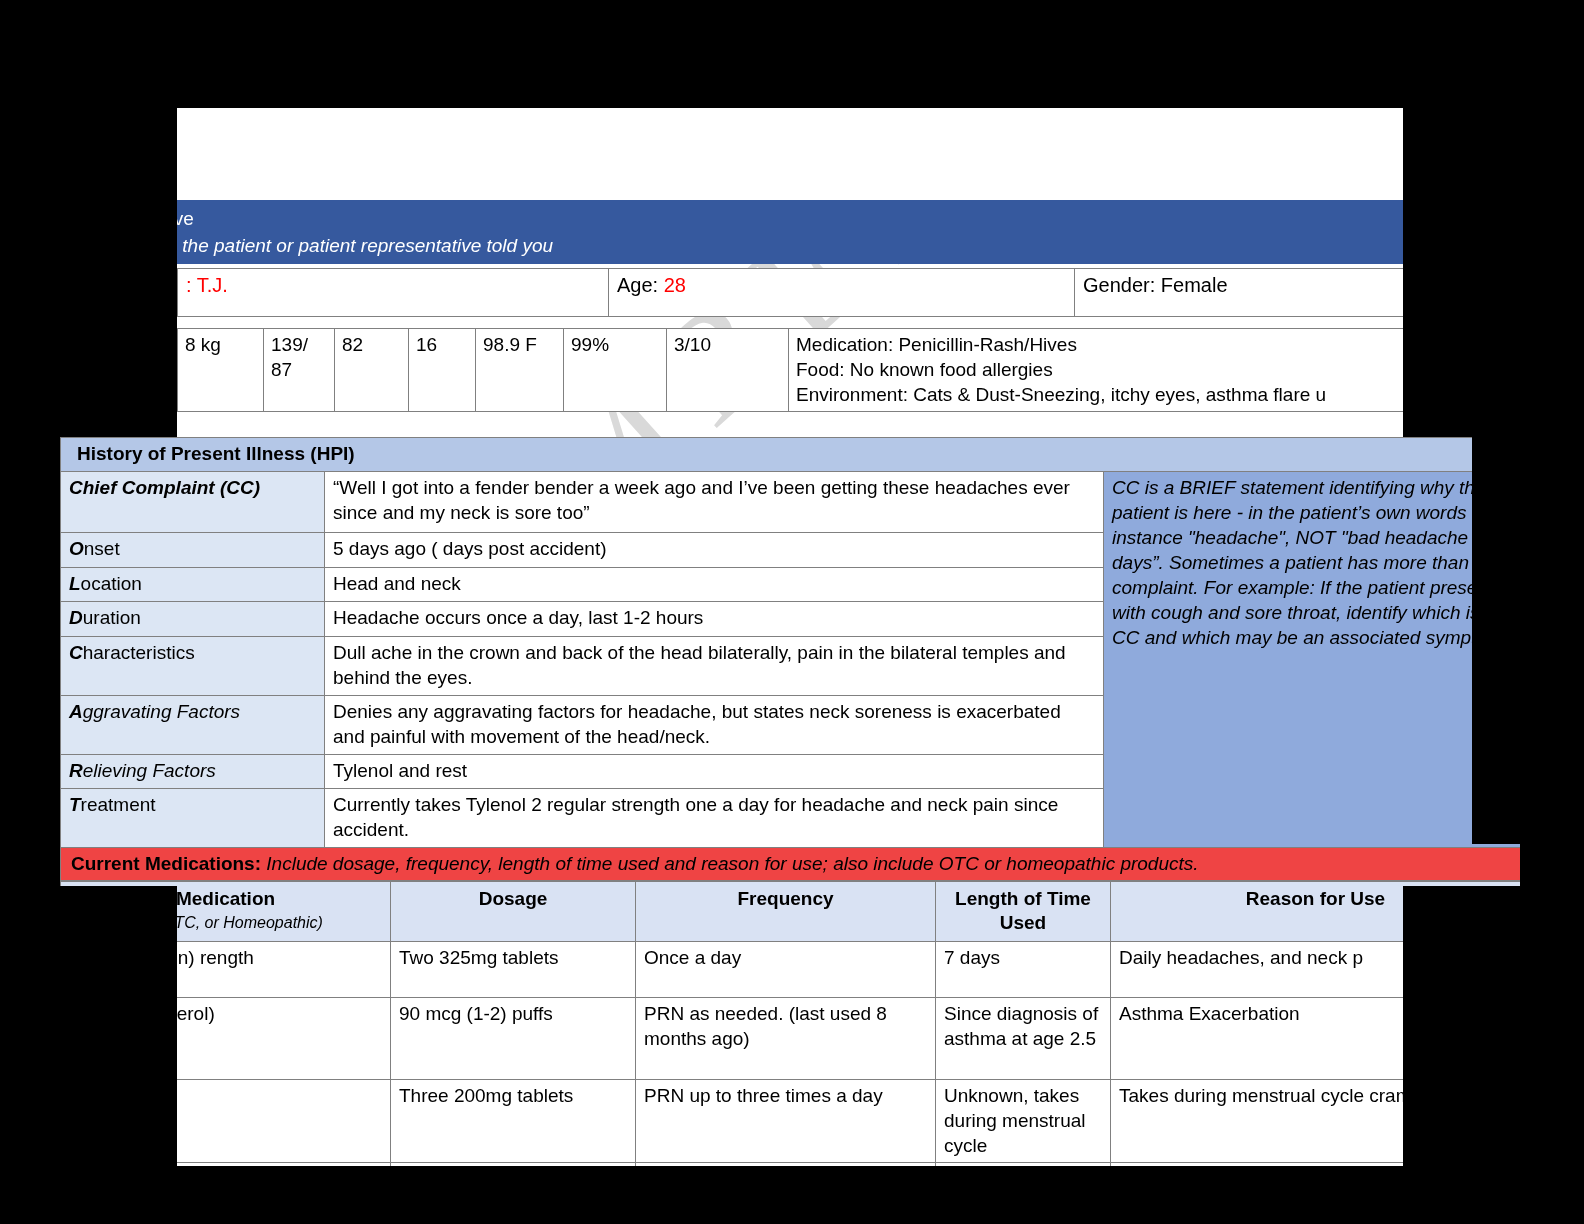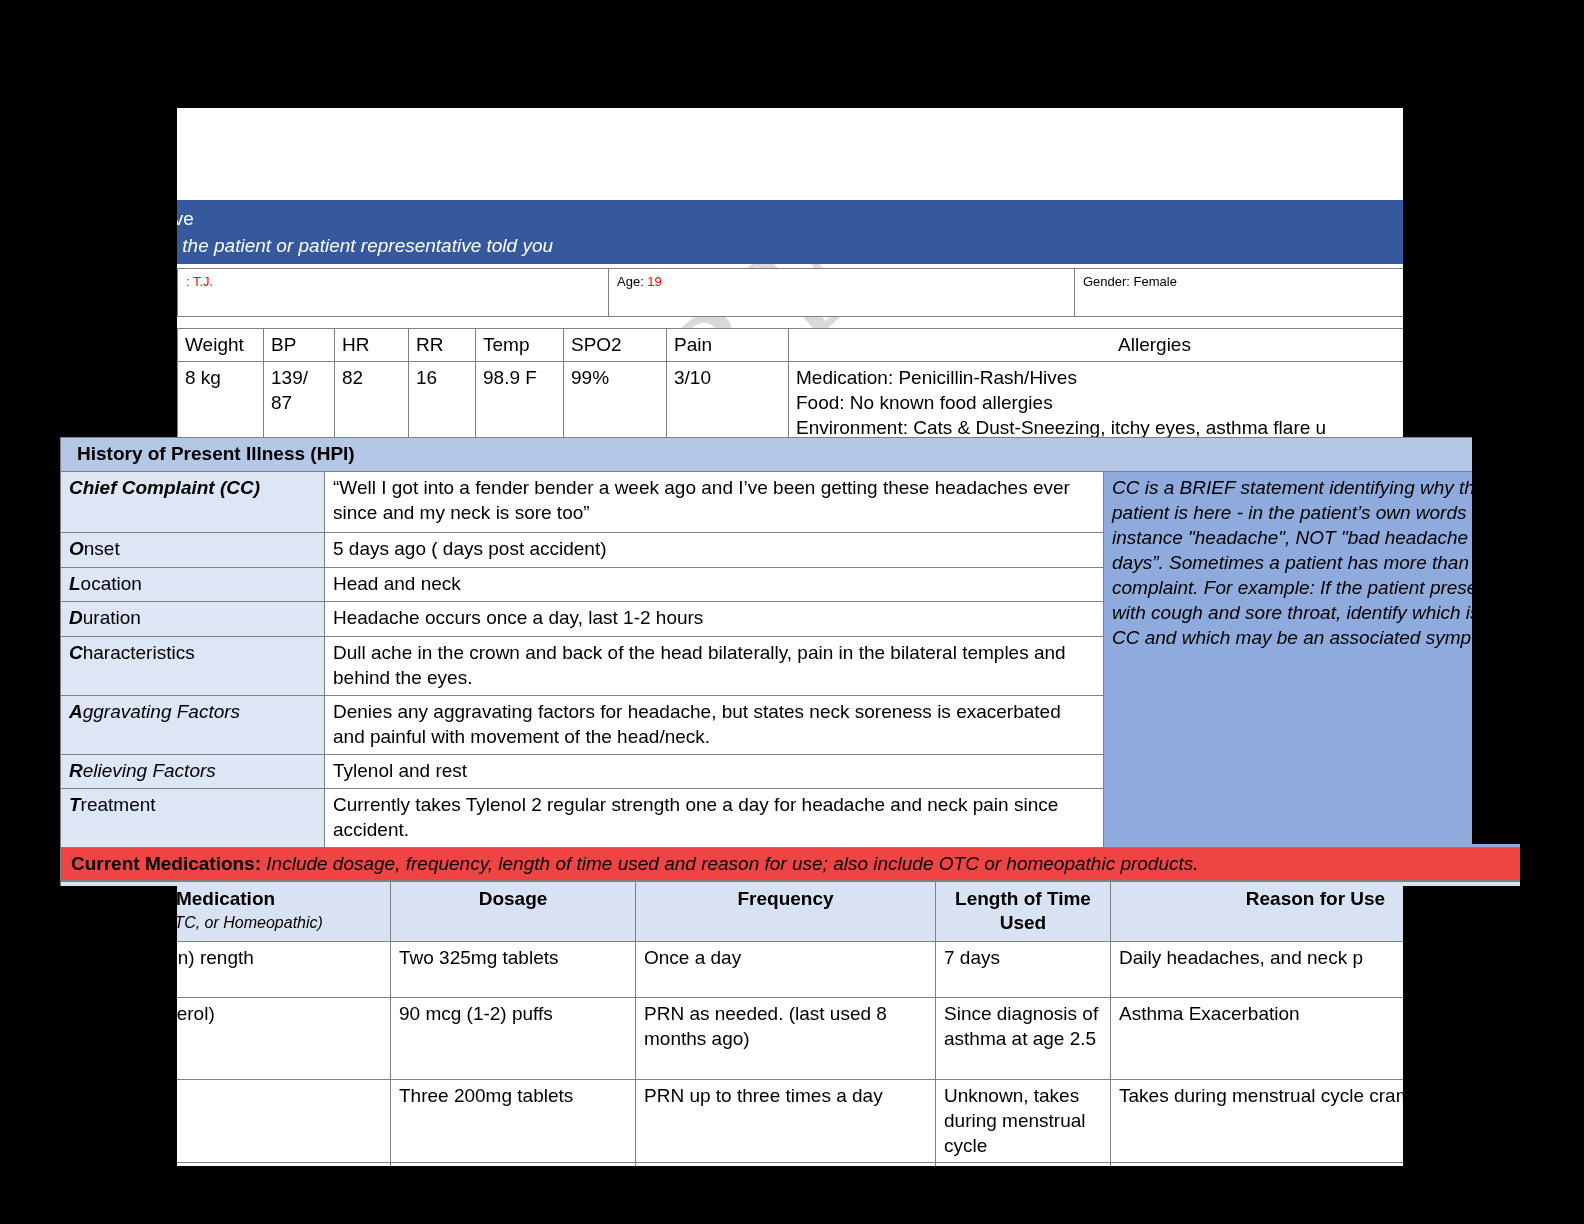--- a/index.html
+++ b/index.html
@@ -89,21 +89,21 @@
   
   table { border-collapse: collapse; table-layout: fixed; }
   td, th { border: 1px solid #808080; vertical-align: top; font-weight: normal; }
 
   
   .tbl-ident {
     position: absolute; left: 117px; top: 208px;
     width: 1343px;
     background: #fff;
   }
-  .tbl-ident td { height: 48px; padding: 5px 8px 0 8px; font-size: 13px; }
+  .tbl-ident td { height: 48px; padding: 5px 8px 0 8px; font-size: 20px; }
   .red { color: #ff0000; }
 
   
   .tbl-vitals {
     position: absolute; left: 117px; top: 268px;
     width: 1343px;
     background: #fff;
   }
   .tbl-vitals td { padding: 3px 7px 4px 7px; font-size: 19px; line-height: 25px; }
   .tbl-vitals .vh { height: 32px; }
@@ -229,49 +229,39 @@
           <col style="width:431px">
           <col style="width:466px">
           <col style="width:446px">
         </colgroup>
       <tbody>
         <tr>
           <td>
             <span class="red">: T.J.</span>
           </td>
           <td>
-            <span>Age: </span><span class="red">19</span>
+            <span>Age: </span><span class="red">28</span>
           </td>
           <td>Gender: Female</td>
         </tr>
       </tbody>
     </table>
 
     <table class="tbl-vitals">
       <colgroup>
         <col style="width:86px">
           <col style="width:71px">
           <col style="width:74px">
         <col style="width:67px">
           <col style="width:88px">
           <col style="width:103px">
         <col style="width:122px">
           <col style="width:732px">
       </colgroup>
       <tbody>
-        <tr class="vh">
-          <td>Weight</td>
-          <td>BP</td>
-          <td>HR</td>
-          <td>RR</td>
-          <td>Temp</td>
-          <td>SPO2</td>
-          <td>Pain</td>
-          <td class="allergy-head">Allergies</td>
-        </tr>
         <tr class="vbody">
           <td>8 kg</td>
           <td>139/ 87</td>
           <td>82</td>
           <td>16</td>
           <td>98.9 F</td>
           <td>99%</td>
           <td>3/10</td>
           <td>
             <div>Medication: Penicillin-Rash/Hives</div>

